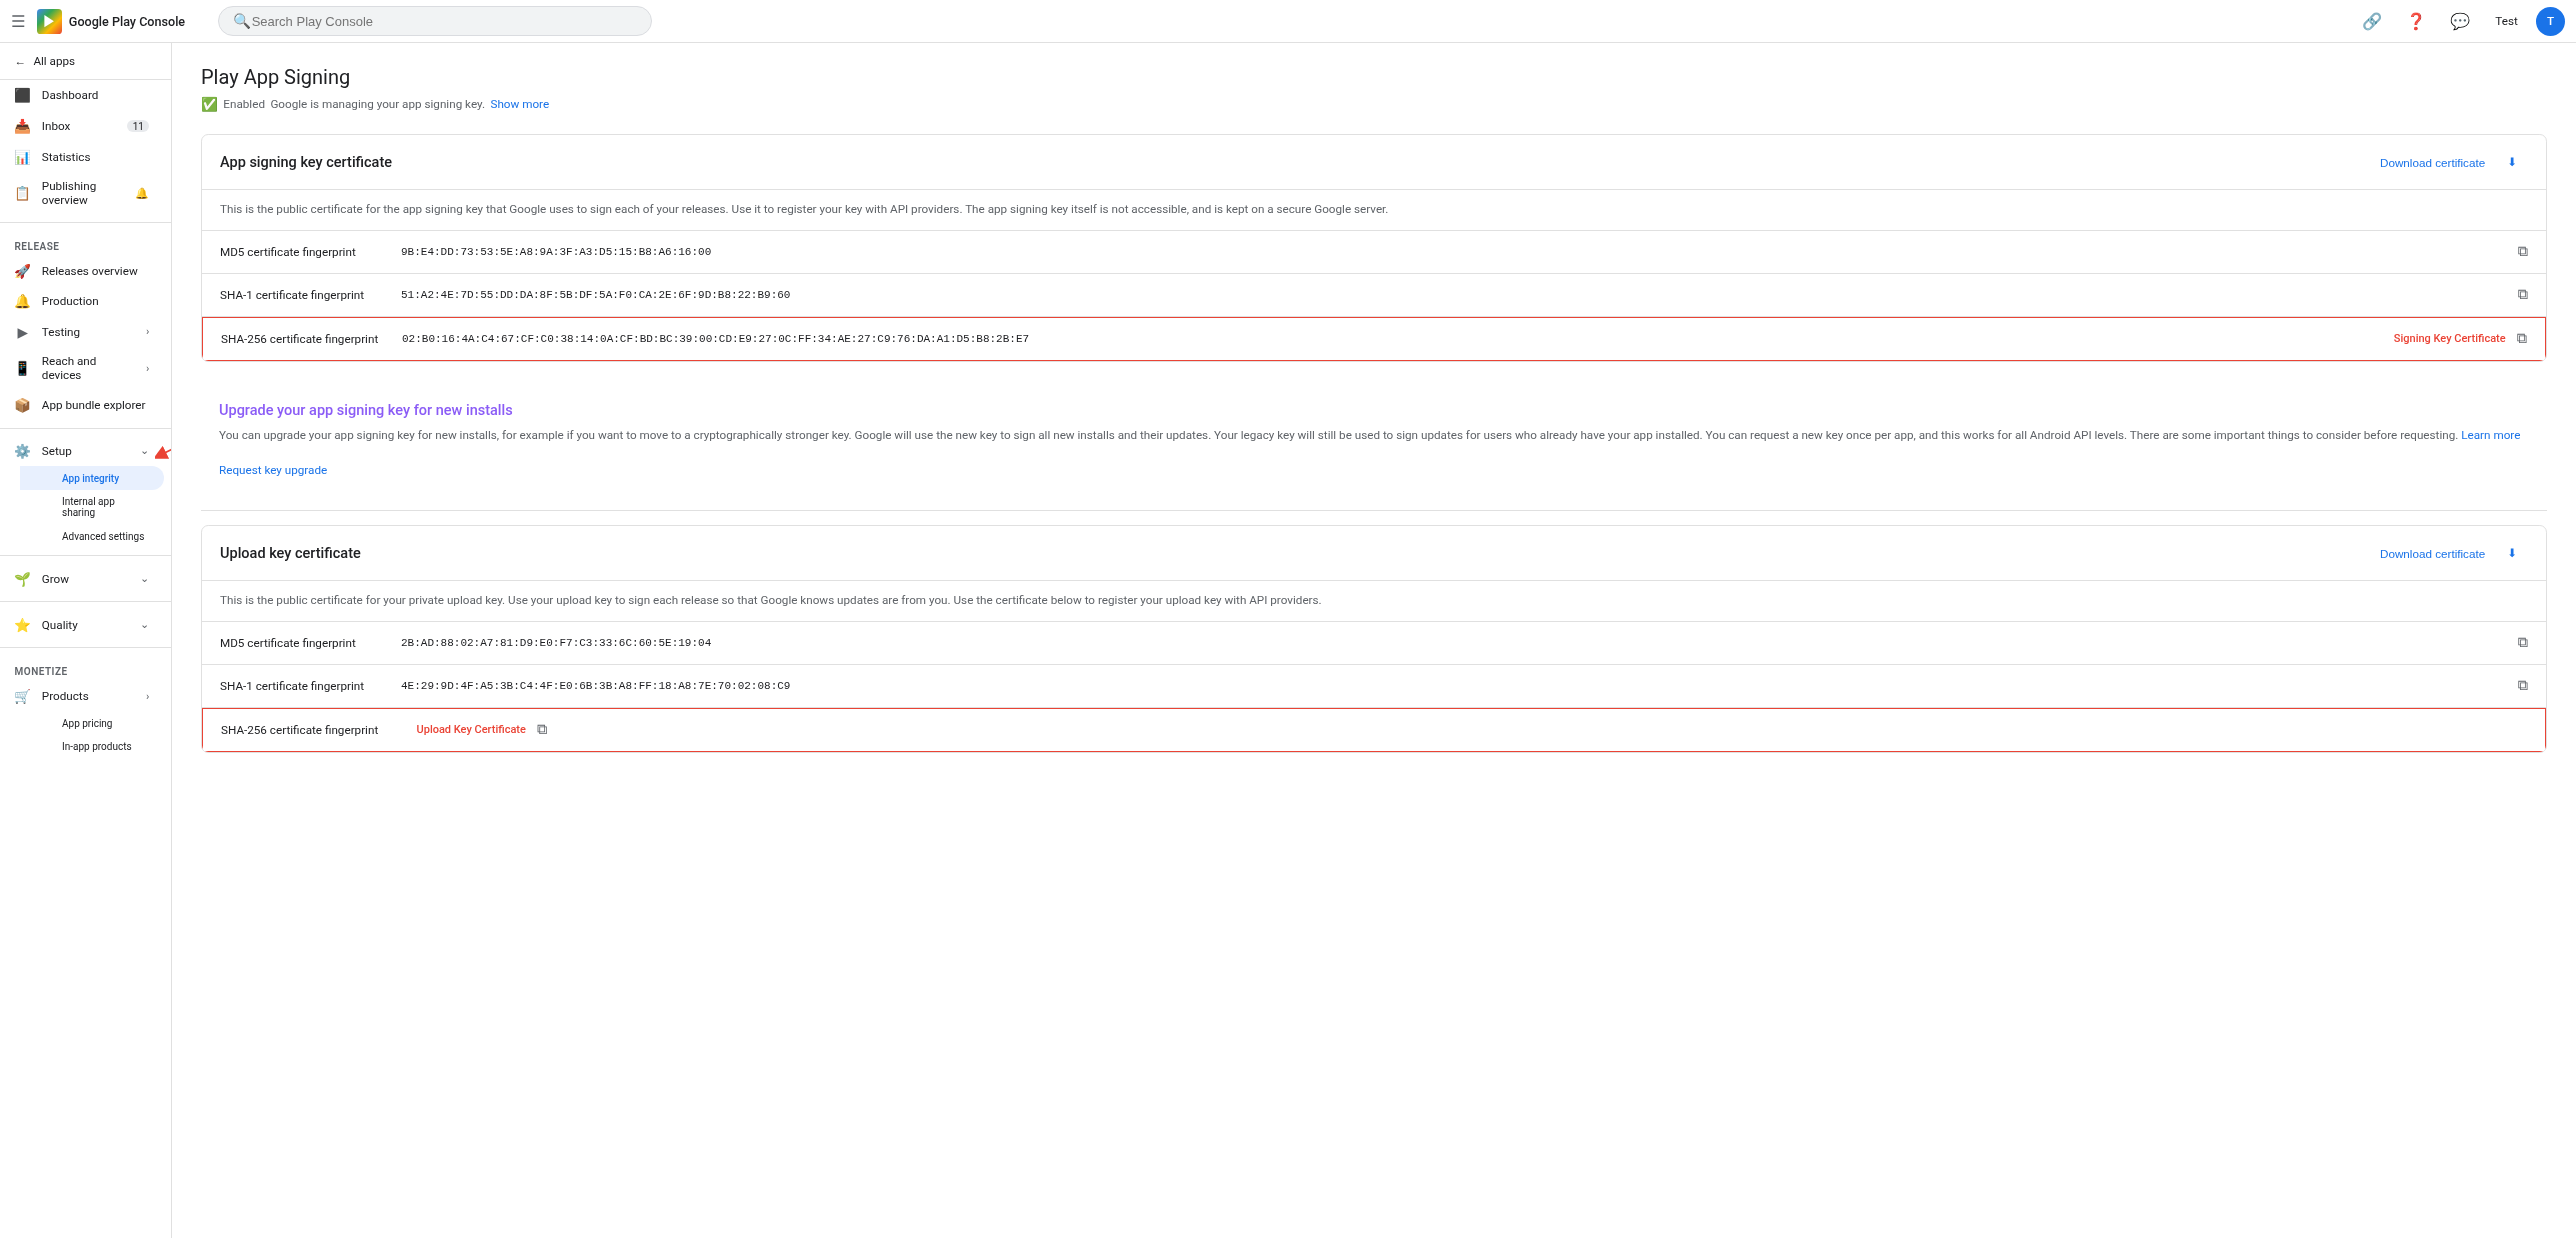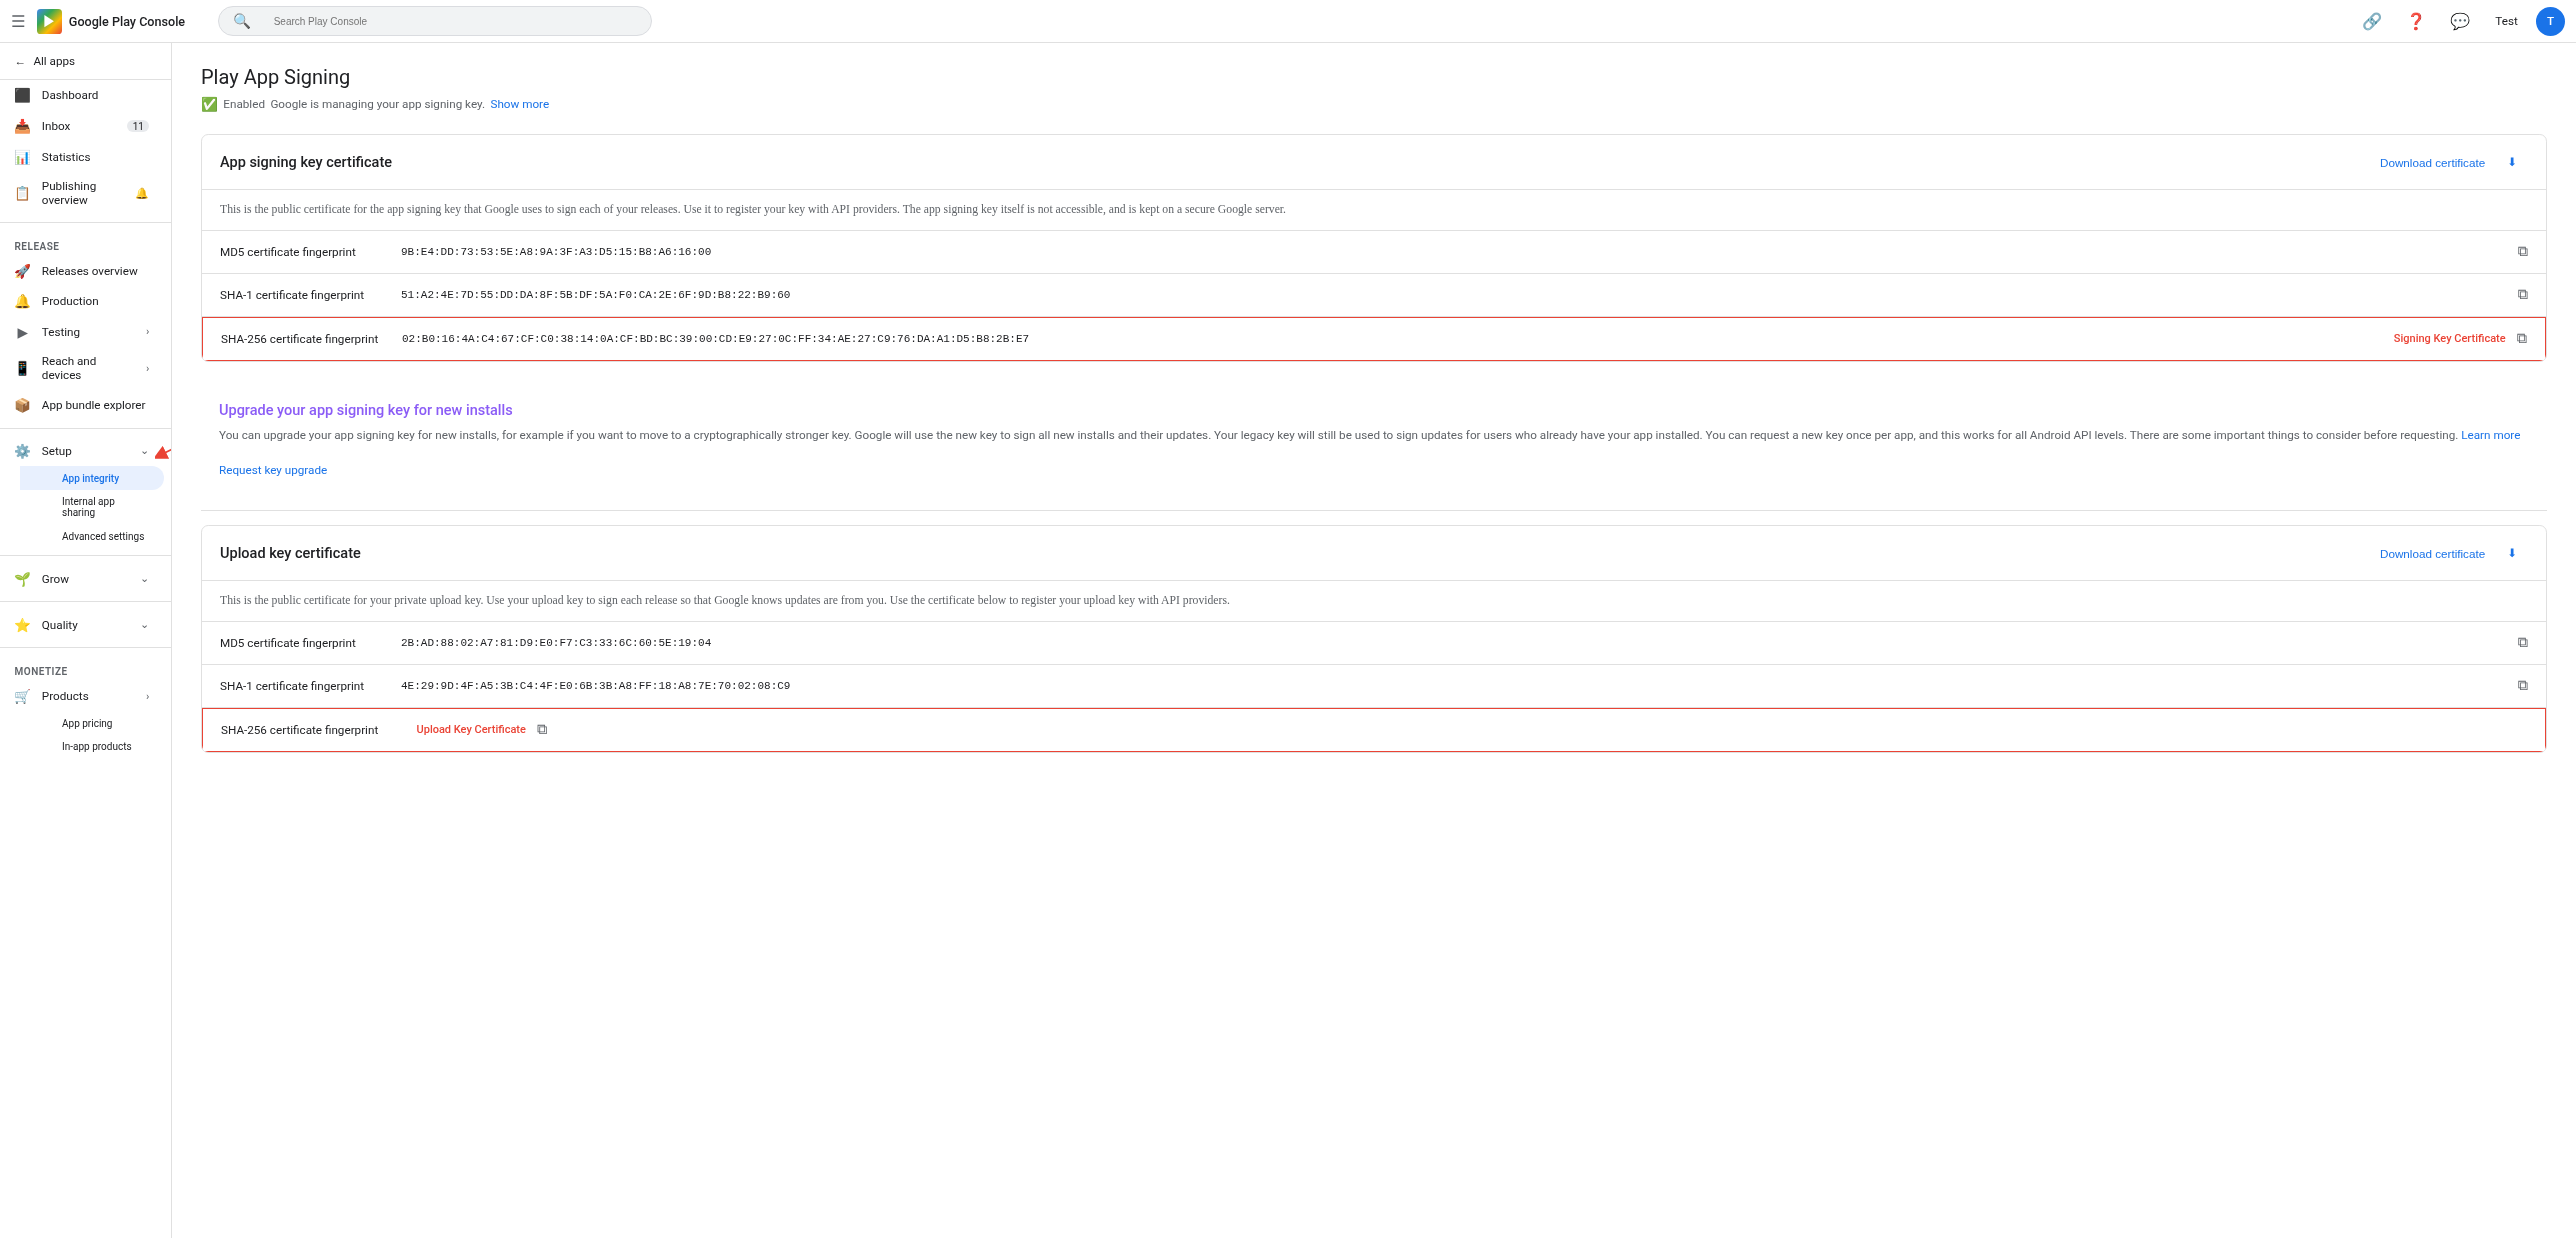--- a/index.html
+++ b/index.html
@@ -17,21 +17,21 @@
       background: linear-gradient(135deg, #4285f4 0%, #34a853 33%, #fbbc04 66%, #ea4335 100%);
       border-radius: 3.6px; display: flex; align-items: center; justify-content: center;
     }
     .topbar-logo-text { font-size: 12.6px; font-weight: 500; color: #202124; }
     .topbar-search {
       flex: 1; max-width: 434px; margin-left: 22px;
       display: flex; align-items: center;
       border: 0.9px solid #dadce0; border-radius: 22px; padding: 5.4px 14.5px; background: #f1f3f4;
     }
     .topbar-search input {
-      border: none; background: transparent; outline: none; font-size: 10px; color: #202124; width: 100%; margin-left: 22px;
+      border: none; background: transparent; outline: none; font-size: 13px; color: #202124; width: 100%; margin-left: 0;
     }
     .topbar-right { margin-left: auto; display: flex; align-items: center; gap: 11px; }
     .topbar-icon-btn { width: 33px; height: 33px; border-radius: 50%; display: flex; align-items: center; justify-content: center; cursor: pointer; color: #5f6368; font-size: 16.3px; }
     .topbar-avatar { width: 29px; height: 29px; border-radius: 50%; background: #1a73e8; color: #fff; display: flex; align-items: center; justify-content: center; font-size: 11.7px; font-weight: 500; cursor: pointer; }
     .topbar-test-btn { font-size: 11.7px; color: #202124; cursor: pointer; padding: 3.6px 7.2px; }
 
     
     .app-body { display: flex; flex: 1; overflow: hidden; }
 
     
@@ -77,21 +77,21 @@
     .section-card { border: 0.9px solid #e0e0e0; border-radius: 7.2px; margin-bottom: 22px; overflow: hidden; }
     .section-header {
       display: flex; align-items: center; justify-content: space-between;
       padding: 14.5px 18px; border-bottom: 0.9px solid #e0e0e0;
     }
     .section-title { font-size: 14.5px; font-weight: 500; color: #202124; }
     .download-btn {
       display: flex; align-items: center; gap: 22px; color: #1a73e8; font-size: 11.7px; cursor: pointer; background: none; border: none; padding: 5.4px 11px;
     }
 
-    .section-desc { padding: 11px 18px; font-size: 11.7px; color: #5f6368; line-height: 1.5; border-bottom: 0.9px solid #e0e0e0; font-family: Liberation Serif, serif; }
+    .section-desc { padding: 11px 18px; font-size: 11.7px; color: #5f6368; line-height: 1.5; border-bottom: 0.9px solid #e0e0e0; }
 
     .cert-row {
       display: flex; align-items: center; padding: 12.6px 18px; border-bottom: 0.9px solid #e0e0e0;
       background: #fff;
     }
     .cert-row:last-child { border-bottom: none; }
     .cert-row.highlighted { border: 1.8px solid #ea4335; background: #fff; }
     .cert-label { font-size: 11.7px; color: #202124; width: 181px; flex-shrink: 0; }
     .cert-value { font-size: 11px; font-family: 'Courier New', monospace; color: #202124; flex: 1; word-break: break-all; }
     .cert-badge { color: #ea4335; font-size: 11px; font-weight: 500; margin-left: 14.5px; flex-shrink: 0; }

